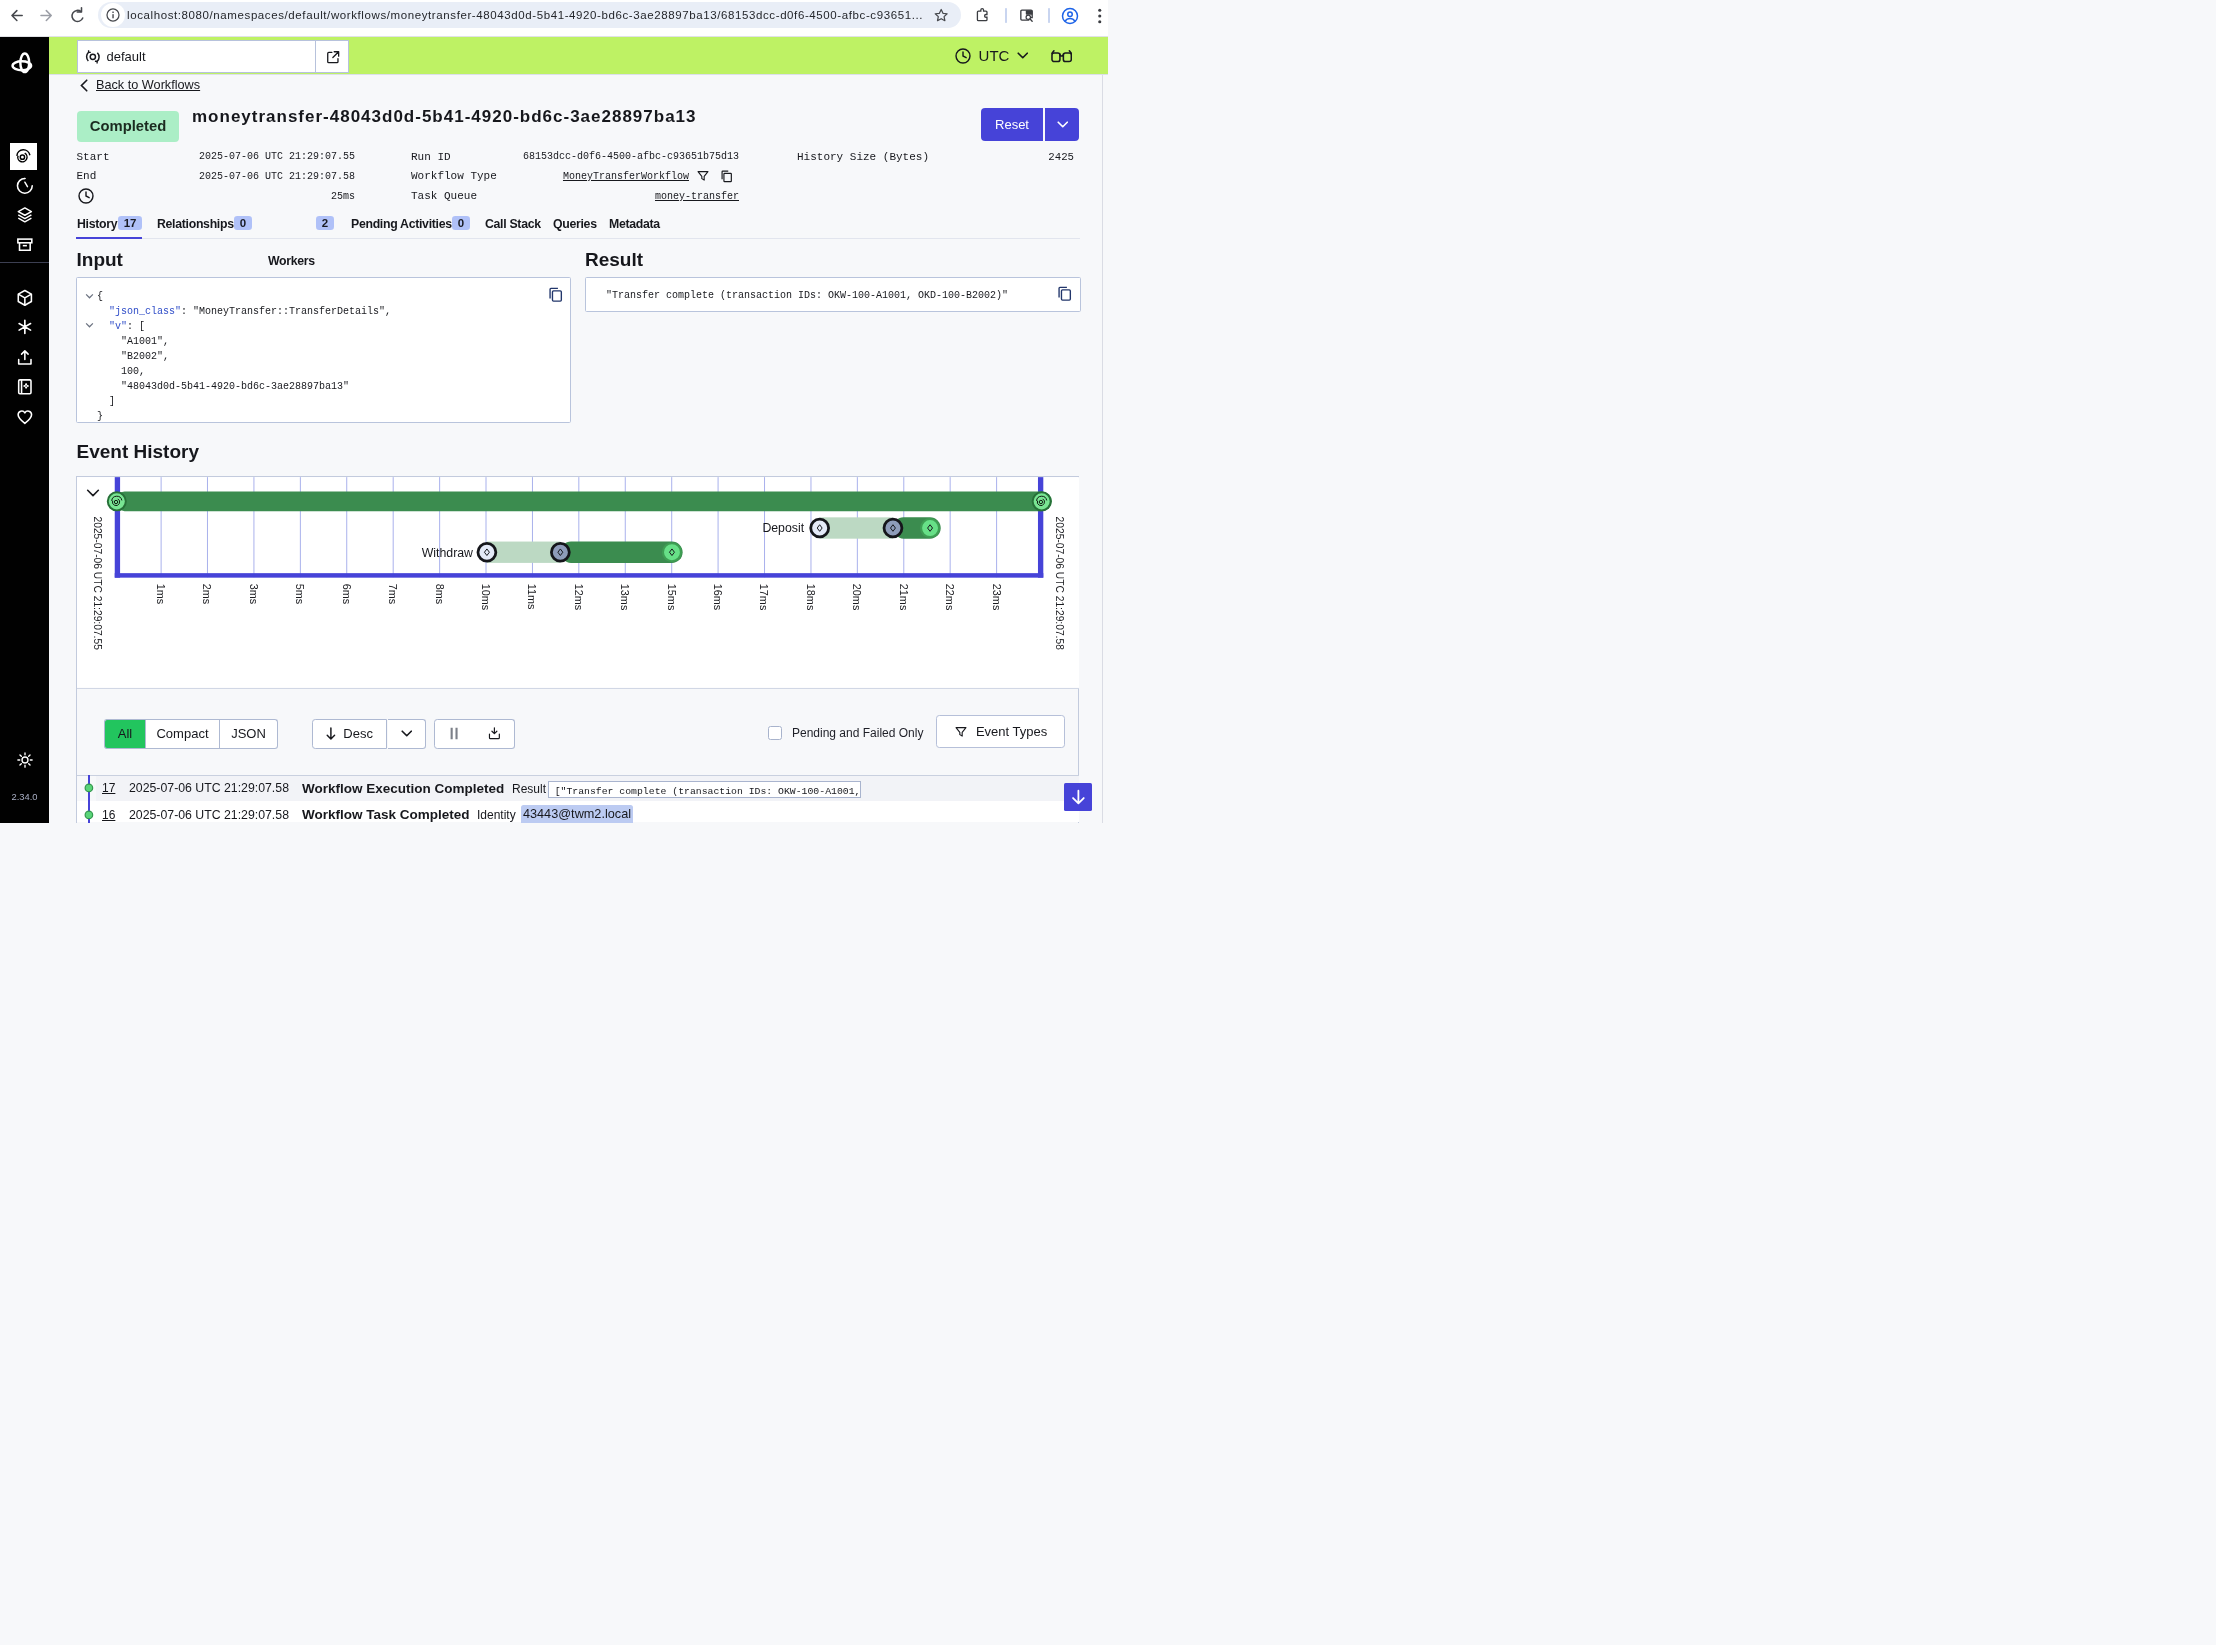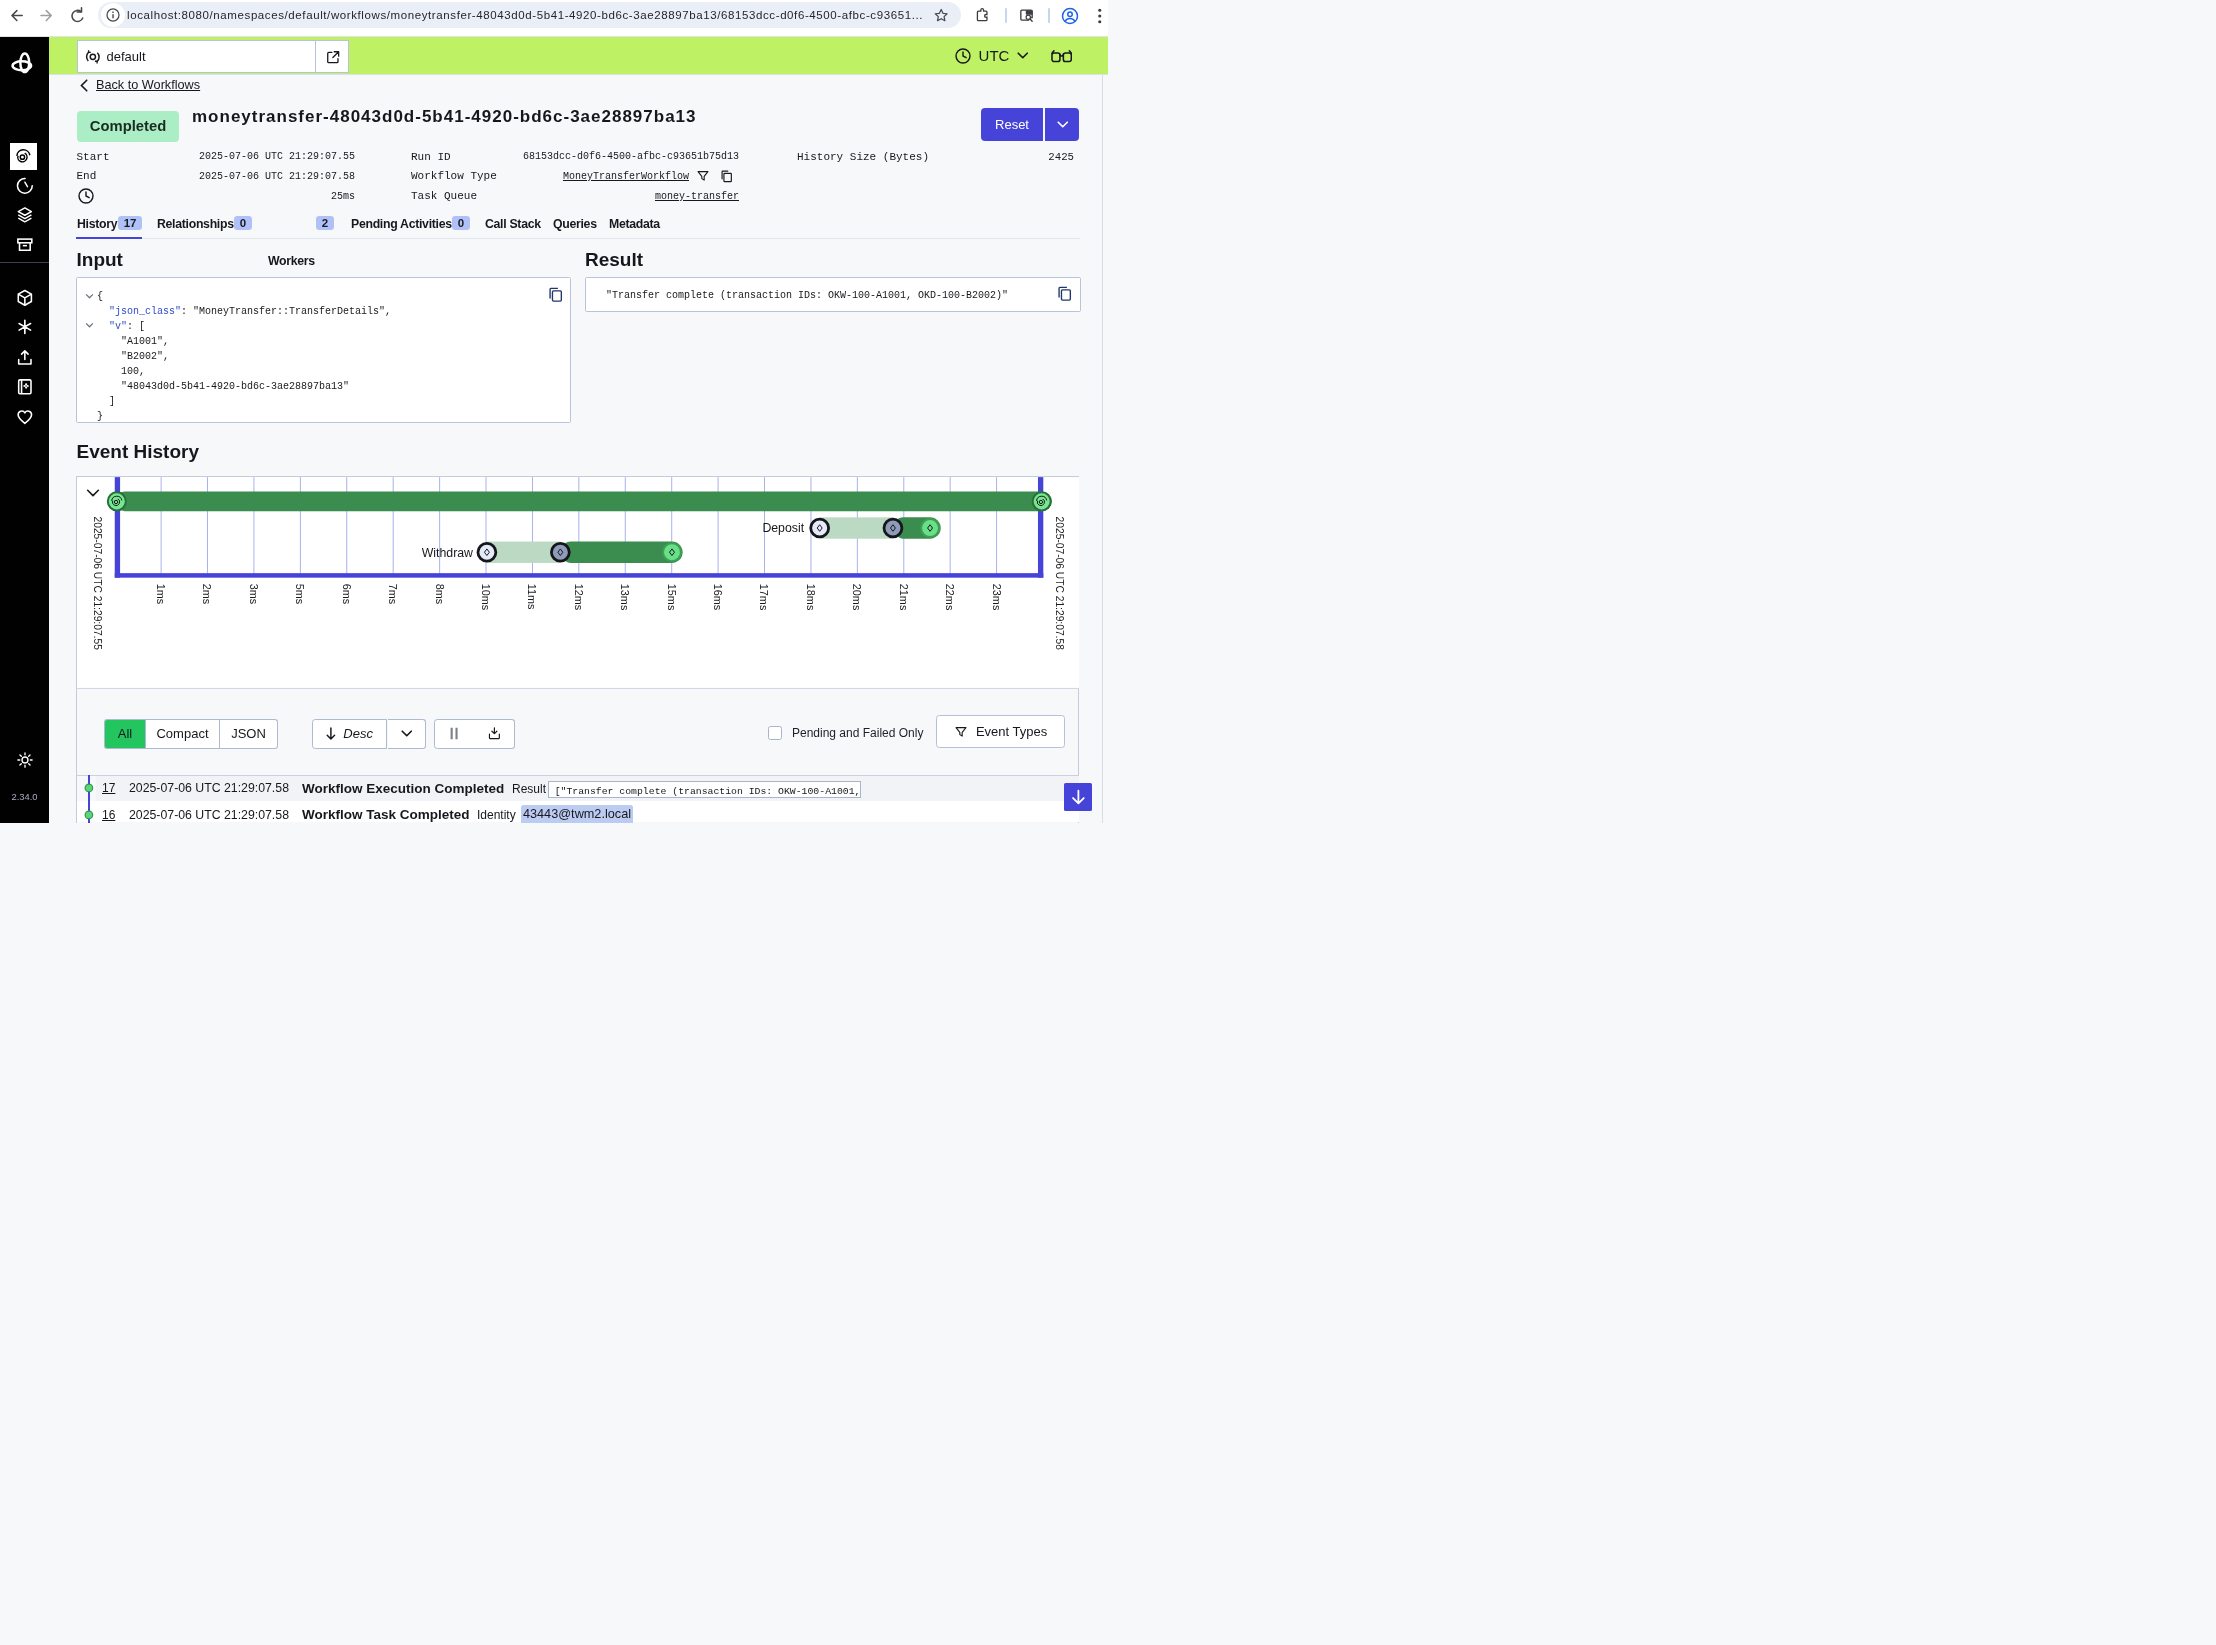--- a/index.html
+++ b/index.html
@@ -449,21 +449,21 @@
       </g>
     </g>
 
     <line x1="0" y1="257.5" x2="1221" y2="257.5" stroke="#c3cbdd" stroke-width="1"></line>
   </svg>
 
   <div class="pg btn" style="left:55px;top:719px;width:41px;height:29.5px;background:#22c55e;border-radius:3.3px 0 0 3.3px;border-right:none;">All</div>
   <div class="pg btn" style="left:96px;top:719px;width:75px;height:29.5px;">Compact</div>
   <div class="pg btn" style="left:171px;top:719px;width:58px;height:29.5px;border-left:none;border-radius:0 3.3px 3.3px 0;">JSON</div>
 
-  <div class="pg btn" style="left:263px;top:719px;width:75px;height:29.5px;border-radius:3.3px 0 0 3.3px;font-style:italic;">
+  <div class="pg btn" style="left:263px;top:719px;width:75px;height:29.5px;border-radius:3.3px 0 0 3.3px;">
     <svg width="9.8" height="14" viewBox="0 0 12 17" style="margin-right:7.4px">
         <path d="M6 1 v13 M1.5 10 L6 14.5 10.5 10" fill="none" stroke="#17181d" stroke-width="1.8" stroke-linecap="round" stroke-linejoin="round"></path>
       </svg>
     Desc
   </div>
   <div class="pg btn" style="left:339px;top:719px;width:38px;height:29.5px;border-left:none;border-radius:0 3.3px 3.3px 0;">
     <svg width="11.5" height="7.4" viewBox="0 0 14 9">
         <path d="M1.5 1.5 L7 7 12.5 1.5" fill="none" stroke="#17181d" stroke-width="2" stroke-linecap="round" stroke-linejoin="round"></path>
       </svg>
   </div>

